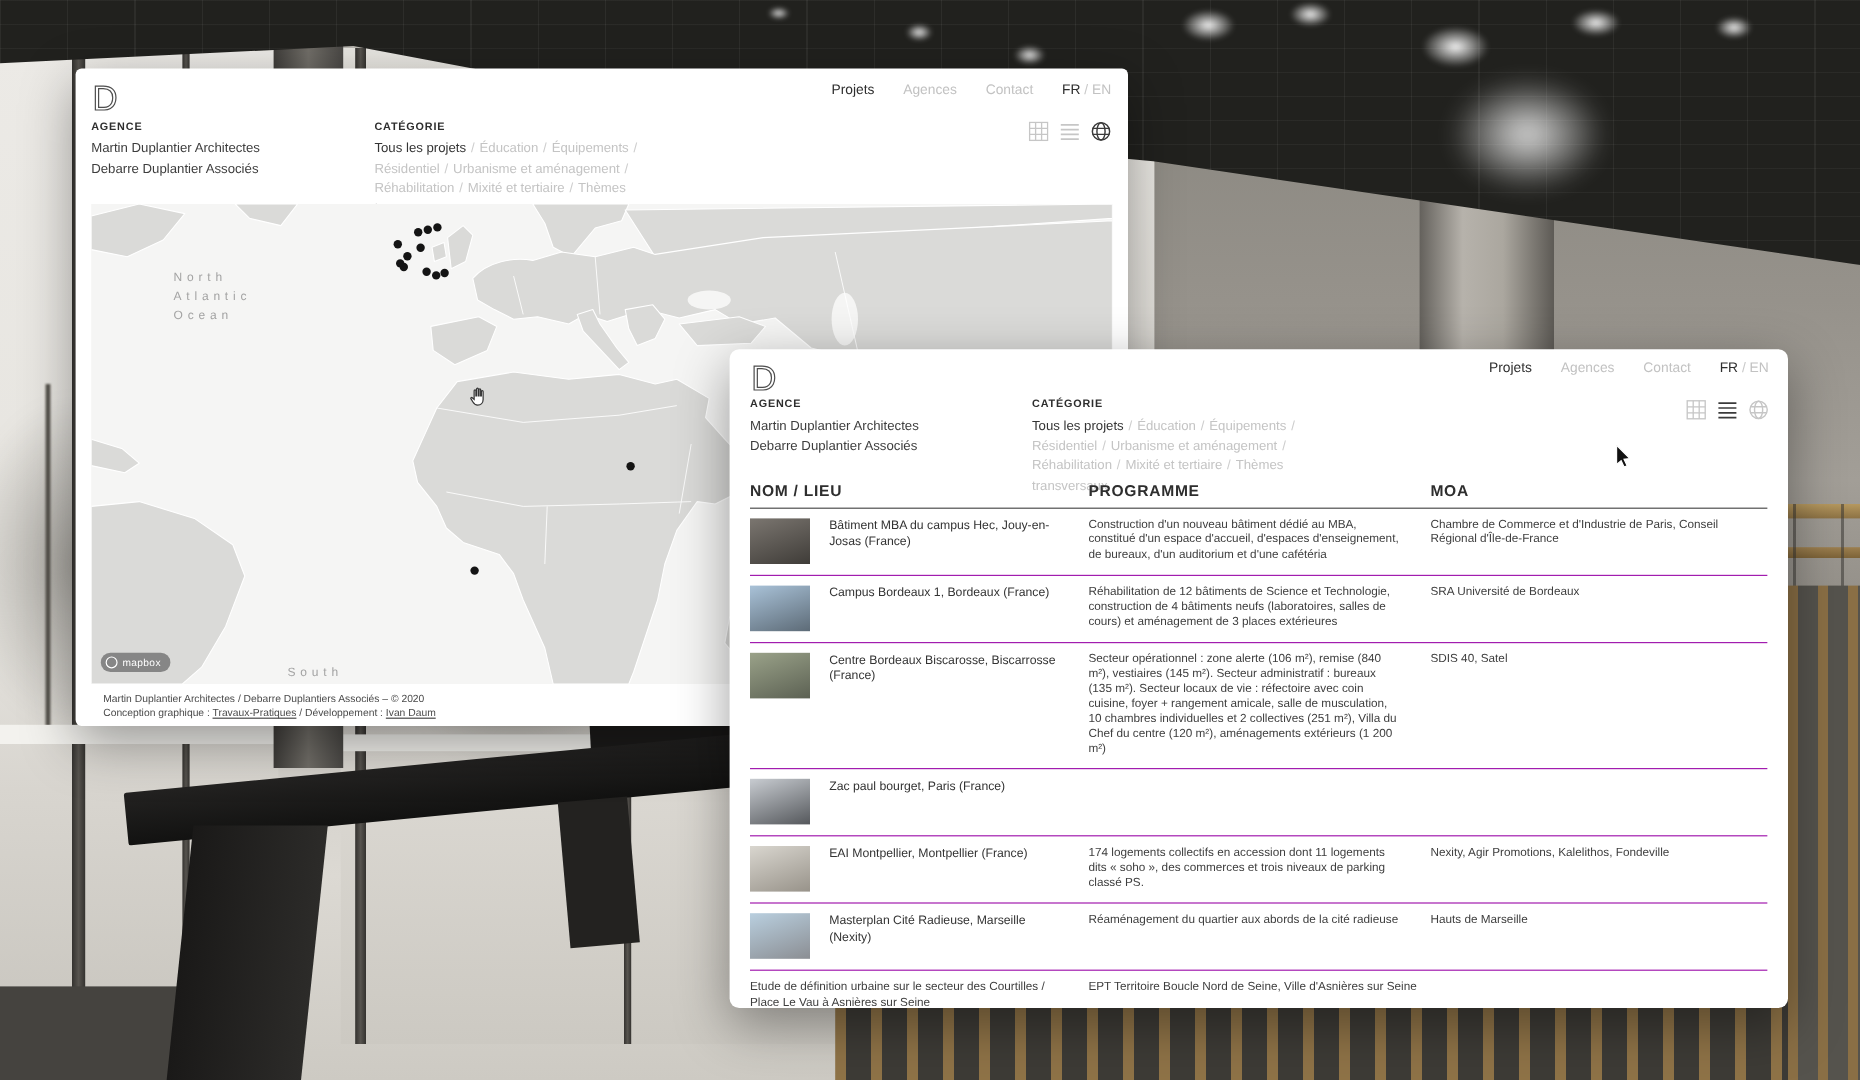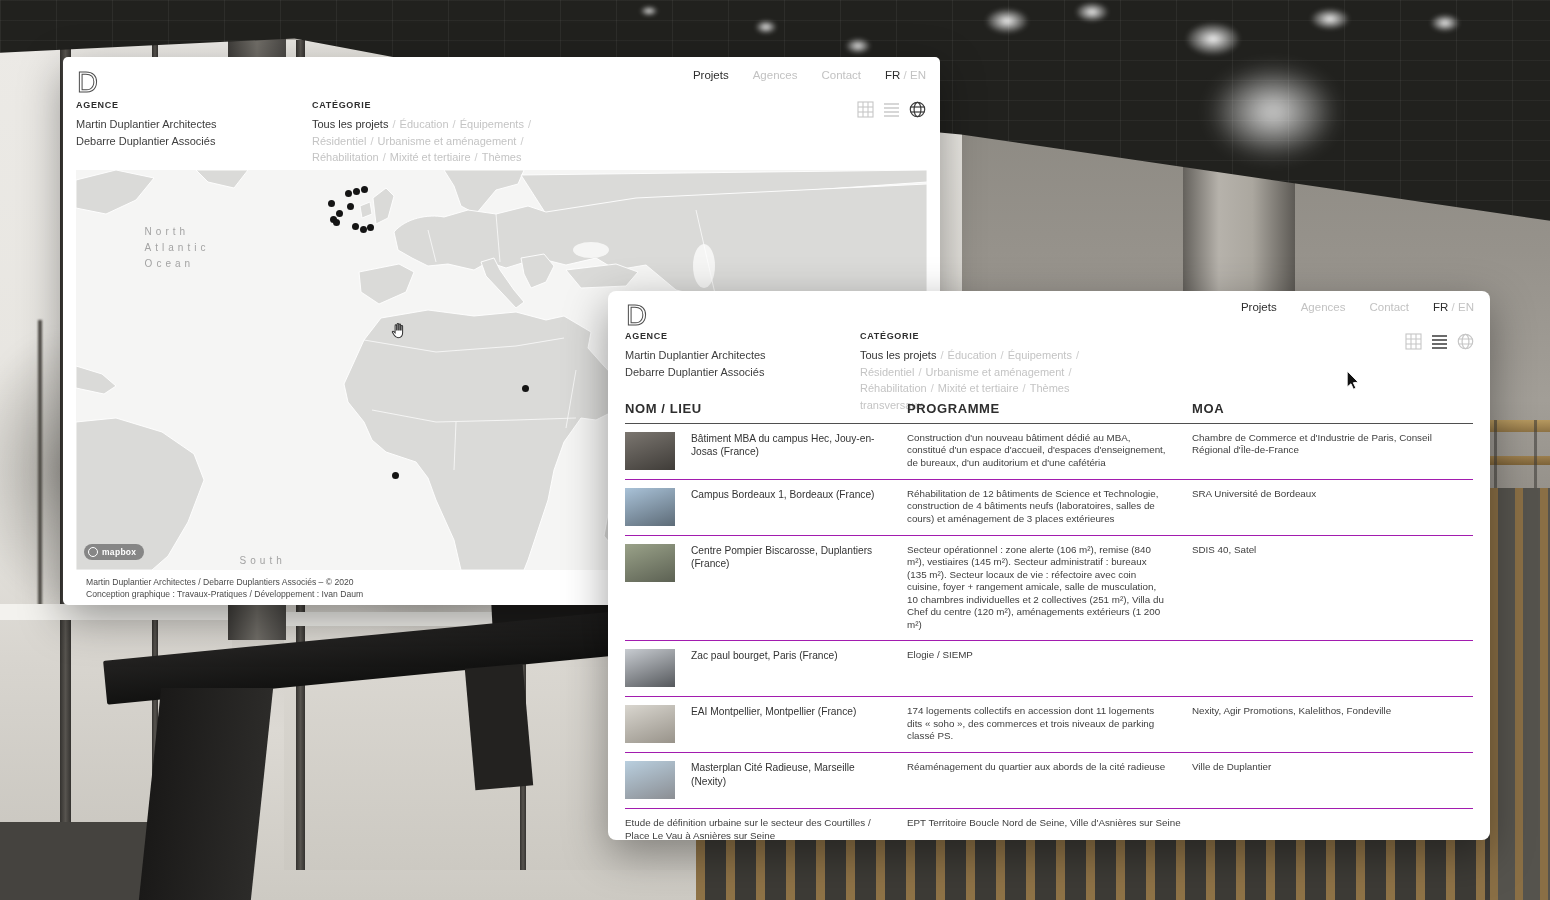--- a/index.html
+++ b/index.html
@@ -72,24 +72,24 @@
   .vicon{width:17px;height:17px;color:#c6c6c6;cursor:pointer}
   .vicon.active{color:#3a3a3a}
   .vicon svg{display:block;width:100%;height:100%}
 
   
   #map{position:absolute;left:13px;top:113px;width:851px;height:400px;background:#f5f5f4;overflow:hidden;cursor:grab}
   #map svg.world{position:absolute;left:0;top:0}
   .marker{position:absolute;width:7px;height:7px;margin:-3px 0 0 -3px;border-radius:50%;background:#141414}
   .ocean-label{position:absolute;color:#a3a3a3;font-size:10px;letter-spacing:4px;line-height:1.6;text-align:left;transform:translateX(-50%);white-space:nowrap}
   #mapbox-logo{position:absolute;left:8px;bottom:10px;height:16px;padding:0 8px 0 4px;border-radius:9px;
-      background:rgba(110,110,110,.78);color:#fff;display:flex;align-items:center;gap:4px;font-size:8.5px;font-weight:bold;letter-spacing:.3px}
+      background:rgba(110,110,110,.78);color:#fff;display:flex;align-items:center;gap:4px;font-size:8.5px;font-weight:normal;letter-spacing:.3px}
   #mapbox-logo .mb-circ{width:10px;height:10px;border:1.4px solid #fff;border-radius:50%;box-sizing:border-box}
   .mfooter{position:absolute;left:23px;top:519px;font-size:8.6px;color:#4a4a4a;line-height:1.45}
-  .mfooter .lnk{cursor:pointer}
+  .mfooter .lnk{text-decoration:underline;cursor:pointer}
 
   
   #table{position:absolute;left:17px;right:17px;top:110px;bottom:0;overflow:hidden}
   .thead{display:grid;grid-template-columns:282px 285px 1fr;font-size:13px;font-weight:bold;letter-spacing:.6px;color:#2e2e2e;
          padding-bottom:7px;border-bottom:1px solid #4f4f4f}
   .trow{display:grid;grid-template-columns:282px 285px 1fr;border-bottom:1px solid #a21caf;
         padding:8px 0 9px;font-size:9.8px;line-height:1.27;color:#3e3e3e;min-height:44px;box-sizing:border-box;cursor:pointer}
   .c1{display:flex;gap:16px;padding-right:18px}
   .thumb{width:50px;height:38px;flex:none}
   .pname{font-size:10.2px;line-height:1.32;color:#333}
@@ -353,54 +353,51 @@
             <div class="pname">Campus Bordeaux 1, Bordeaux (France)</div>
           </div>
           <div class="cell c2">Réhabilitation de 12 bâtiments de Science et Technologie, construction de 4 bâtiments neufs (laboratoires, salles de cours) et aménagement de 3 places extérieures</div>
           <div class="cell c3">
             <div>SRA Université de Bordeaux</div>
           </div>
         </div>
         <div class="trow">
           <div class="cell c1">
             <div class="thumb" style="background: linear-gradient(160deg, rgb(154, 162, 137), rgb(92, 97, 83));"></div>
-            <div class="pname">Centre Pompier Biscarosse, Duplantiers (France)</div>
+            <div class="pname">Centre Bordeaux Biscarosse, Biscarrosse (France)</div>
           </div>
           <div class="cell c2">Secteur opérationnel : zone alerte (106 m²), remise (840 m²), vestiaires (145 m²). Secteur administratif : bureaux (135 m²). Secteur locaux de vie : réfectoire avec coin cuisine, foyer + rangement amicale, salle de musculation, 10 chambres individuelles et 2 collectives (251 m²), Villa du Chef du centre (120 m²), aménagements extérieurs (1 200 m²)</div>
           <div class="cell c3">
             <div>SDIS 40, Satel</div>
           </div>
         </div>
         <div class="trow">
           <div class="cell c1">
             <div class="thumb" style="background: linear-gradient(160deg, rgb(200, 204, 209), rgb(85, 88, 92));"></div>
             <div class="pname">Zac paul bourget, Paris (France)</div>
           </div>
-          <div class="cell c3">
-            <div>Elogie / SIEMP</div>
-          </div>
         </div>
         <div class="trow">
           <div class="cell c1">
             <div class="thumb" style="background: linear-gradient(160deg, rgb(217, 214, 207), rgb(152, 147, 138));"></div>
             <div class="pname">EAI Montpellier, Montpellier (France)</div>
           </div>
           <div class="cell c2">174 logements collectifs en accession dont 11 logements dits « soho », des commerces et trois niveaux de parking classé PS.</div>
           <div class="cell c3">
             <div>Nexity, Agir Promotions, Kalelithos, Fondeville</div>
           </div>
         </div>
         <div class="trow">
           <div class="cell c1">
             <div class="thumb" style="background: linear-gradient(160deg, rgb(185, 207, 223), rgb(139, 142, 147));"></div>
             <div class="pname">Masterplan Cité Radieuse, Marseille (Nexity)</div>
           </div>
           <div class="cell c2">Réaménagement du quartier aux abords de la cité radieuse</div>
           <div class="cell c3">
-            <div>Ville de Duplantier</div>
+            <div>Hauts de Marseille</div>
           </div>
         </div>
         <div class="trow">
           <div class="cell c2">Etude de définition urbaine sur le secteur des Courtilles / Place Le Vau à Asnières sur Seine</div>
           <div class="cell c3">
             <div>EPT Territoire Boucle Nord de Seine, Ville d'Asnières sur Seine</div>
           </div>
         </div>
       </div>
   </div>

